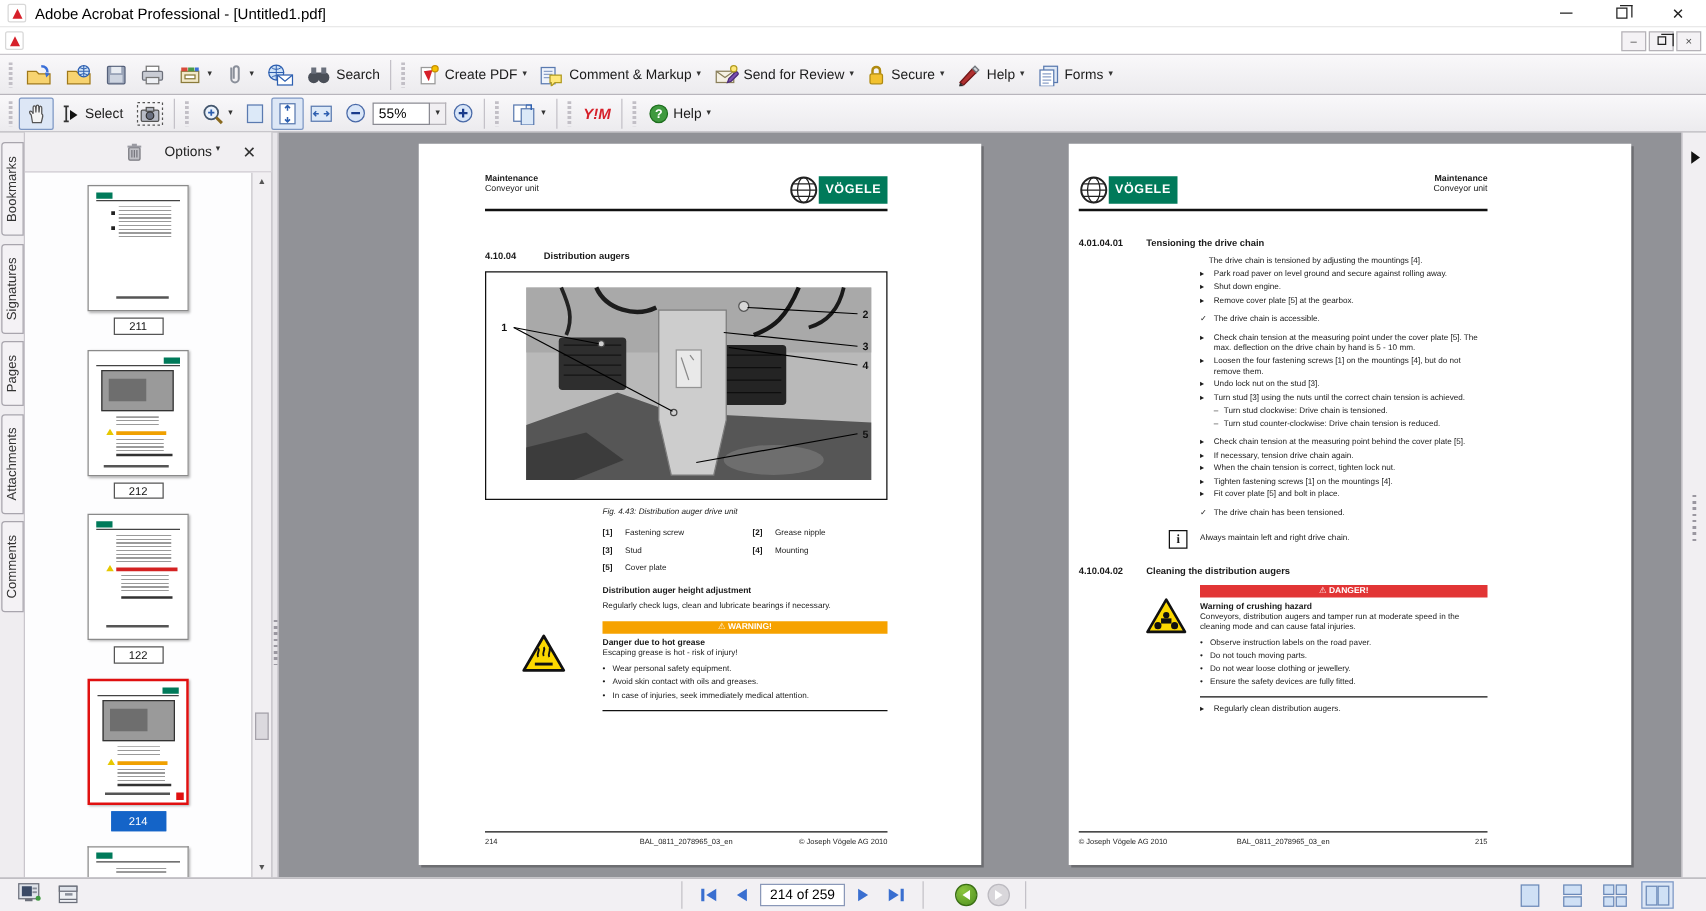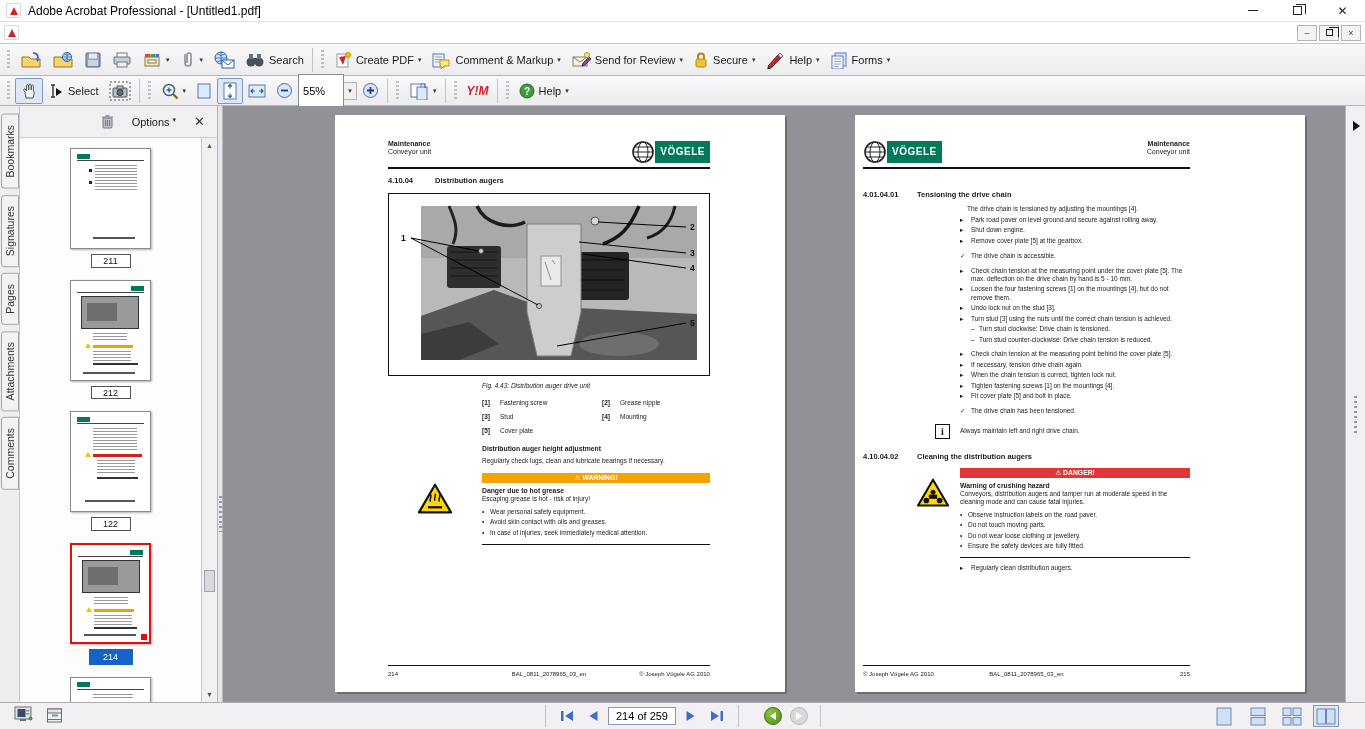--- a/index.html
+++ b/index.html
@@ -25,21 +25,21 @@
   
   .toolbar{background:linear-gradient(#f9f8fa,#ecebee);border-bottom:1px solid #b8b5bc;display:flex;align-items:center;padding:0 2px;}
   .tb1{height:32px;}
   .tb2{height:30px;}
   .grip{width:5px;height:20px;margin:0 4px;background:repeating-linear-gradient(#c2bfc6 0 2px,transparent 2px 4px);background-size:3px 100%;background-repeat:no-repeat;background-position:center;}
   .tbtn{display:flex;align-items:center;gap:4px;padding:2px 4px;border:1px solid transparent;border-radius:2px;
     font-size:11px;color:#1a1a1a;height:26px;}
   .tbtn.pressed{border:1px solid #7d97c3;background:#dde7f6;}
   .caret{font-size:7px;color:#333;line-height:1;}
   .sep{width:1px;height:24px;background:#c4c1c8;margin:0 3px;}
-  .combo{width:46px;height:18px;border:1px solid #8a8a92;background:#fff;font-size:11px;padding:16px 4px;
+  .combo{width:46px;height:18px;border:1px solid #8a8a92;background:#fff;font-size:11px;padding:0 4px;
     font-family:"Liberation Sans",sans-serif;}
   .combocaret{width:13px;height:18px;border:1px solid #b5b2b8;border-left:none;background:#f1eff2;
     display:flex;align-items:center;justify-content:center;}
   
   .main{height:596px;display:flex;background:#919297;position:relative;}
   .tabstrip{width:20px;background:#efedf0;border-right:1px solid #c9c6cc;padding-top:8px;display:flex;flex-direction:column;gap:6px;align-items:center;}
   .vtab{writing-mode:vertical-rl;transform:rotate(180deg);background:#f4f2f5;border:1px solid #a8a5ad;
     border-radius:0 3px 3px 0;font-size:10.5px;color:#333;padding:10px 2px;cursor:default;}
   .panel{width:198px;background:#fdfdfe;border-right:1px solid #b8b5bc;display:flex;flex-direction:column;}
   .panel-header{height:32px;background:#f1eff2;border-bottom:1px solid #cfccd2;display:flex;align-items:center;
@@ -73,21 +73,21 @@
   .phead{display:flex;justify-content:space-between;align-items:flex-start;}
   .phl1{font-weight:bold;font-size:7px;}
   .phl2{font-size:7px;}
   .ph-right{text-align:right;}
   .hrule{border-top:2px solid #111;margin-top:3px;}
   .logo{display:flex;align-items:center;height:24px;}
   .globe{width:24px;height:24px;}
   .logobox{height:22px;background:#007a5a;color:#fff;font-weight:bold;font-size:10px;letter-spacing:.5px;
     display:flex;align-items:center;padding:0 5px;}
   .secrow{display:flex;font-weight:bold;font-size:7.5px;}
-  .pageL .secrow{margin-top:8px;}
+  .pageL .secrow{margin-top:32px;}
   .pageL .secnum{width:47px;}
   .pageR .secnum{width:54px;}
   .figbox{margin-top:8px;border:1px solid #111;height:183px;position:relative;}
   .figcaption{font-style:italic;margin:6px 0 8px 94px;}
   .legend{margin-left:94px;display:grid;grid-template-columns:16px 100px 16px 1fr;row-gap:6px;column-gap:2px;}
   .lkey{font-weight:bold;}
   .adjtitle{font-weight:bold;margin:10px 0 3px 94px;font-size:6.8px;}
   .adjbody{margin-left:94px;}
   .hazblock{display:grid;margin-top:8px;}
   .pageL .hazblock{grid-template-columns:94px 1fr;}

